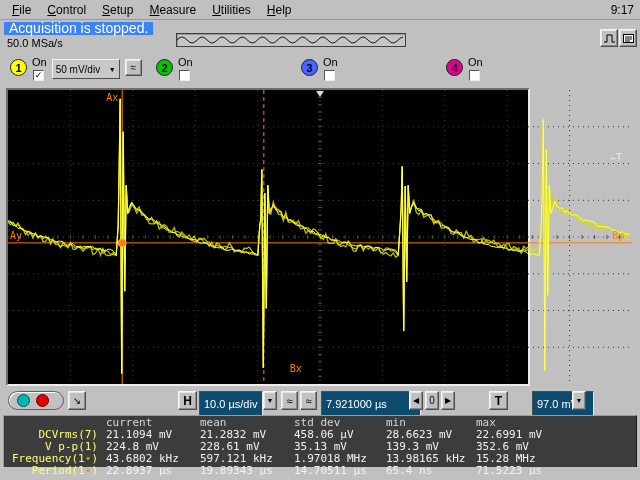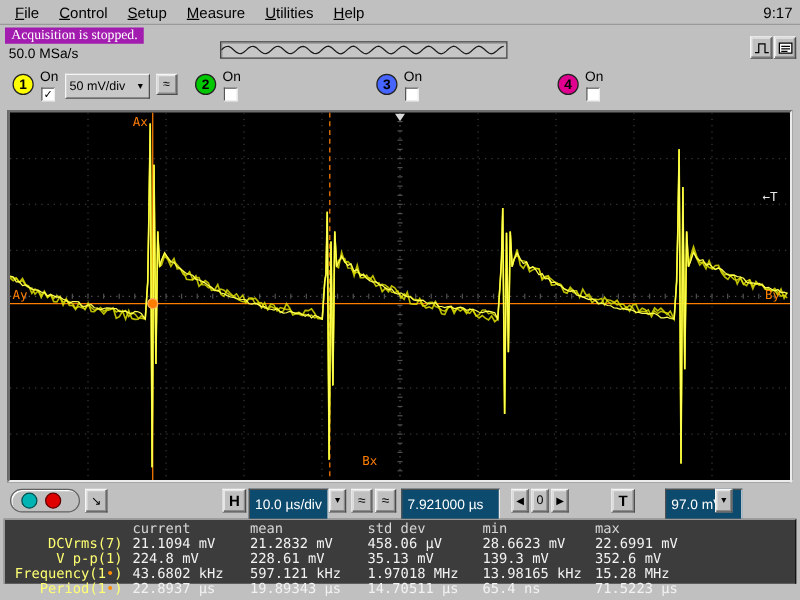--- a/index.html
+++ b/index.html
@@ -7,56 +7,56 @@
   body{background:#808080;}
   .screen{position:relative;width:640px;height:480px;background:#c0c0c0;font-family:"Liberation Sans",sans-serif;color:#000;overflow:hidden;}
 
   
   .menubar{position:absolute;left:0;top:0;width:640px;height:20px;display:flex;align-items:center;padding-left:4px;border-bottom:1px solid #9a9a9a;}
   .menu-item{display:inline-block;font-size:12px;padding:2px 8px;cursor:default;}
   .menu-item::first-letter{text-decoration:underline;}
   .clock{margin-left:auto;font-size:12px;padding-right:6px;}
 
   
-  .statusmsg{position:absolute;left:4px;top:22px;background:#a21caf;color:#fff;font-size:11px;line-height:13px;padding:0 5px;font-family:Liberation Serif, serif;}
+  .statusmsg{position:absolute;left:4px;top:22px;background:#3b82f6;color:#fff;font-size:14px;line-height:13px;padding:0 5px;}
   .samplerate{position:absolute;left:7px;top:37px;font-size:11px;}
   .preview{position:absolute;left:176px;top:33px;width:230px;height:14px;background:#c6c6c6;border:1px solid #404040;box-shadow:inset 1px 1px 0 #969696;}
   .preview svg{display:block;}
   .topbtn{position:absolute;top:29px;width:18px;height:18px;display:flex;align-items:center;justify-content:center;}
 
   button{background:#c0c0c0;border:1px solid;border-color:#f5f5f5 #4d4d4d #4d4d4d #f5f5f5;box-shadow:inset -1px -1px 0 #8a8a8a,inset 1px 1px 0 #e6e6e6;font-family:inherit;cursor:default;padding:0;color:#000;}
 
   
   .chan{position:absolute;top:56px;display:flex;gap:5px;align-items:flex-start;}
   .chnum{width:17px;height:17px;border-radius:50%;color:#000;font-size:11px;font-weight:bold;line-height:17px;text-align:center;margin-top:3px;border:1px solid #222;}
   .oncol{display:flex;flex-direction:column;}
   .onlabel{font-size:11px;line-height:12px;}
   .checkbox{width:11px;height:11px;background:#fff;border:1px solid;border-color:#555 #eee #eee #555;font-size:9px;line-height:9px;text-align:center;margin-top:2px;margin-left:1px;}
   .combo{width:68px;height:20px;margin-top:3px;background:#c8c8c8;border:1px solid;border-color:#f5f5f5 #4d4d4d #4d4d4d #f5f5f5;display:flex;align-items:center;font-size:10px;padding-left:3px;}
   .combo-arrow{margin-left:auto;font-size:7px;padding-right:3px;}
   .minibtn{width:17px;height:17px;margin-top:3px;font-size:10px;}
 
   
-  .scope{position:absolute;left:6px;top:88px;width:628px;height:298px;background:#000;border:2px solid;border-color:#6e6e6e #ececec #ececec #6e6e6e;}
+  .scope{position:absolute;left:6px;top:88px;width:524px;height:298px;background:#000;border:2px solid;border-color:#6e6e6e #ececec #ececec #6e6e6e;}
   .scope svg{display:block;}
 
   
   .botbar{position:absolute;left:0;top:389px;width:640px;height:25px;}
   .botbar>*{position:absolute;top:2px;height:19px;}
   .runstop{left:8px;width:56px;border-radius:10px;background:#c0c0c0;border:1px solid #606060;box-shadow:inset 1px 1px 0 #fff;display:flex;align-items:center;gap:6px;padding-left:8px;}
   .runbtn{width:13px;height:13px;border-radius:50%;background:#00b4b4;border:1px solid #004f4f;}
   .stopbtn{width:13px;height:13px;border-radius:50%;background:#df0000;border:1px solid #5f0000;}
   .markerbtn{left:68px;width:18px;font-size:10px;}
   .hbtn{left:178px;width:19px;font-weight:bold;font-size:12px;}
   .blackfield{background:#0c4a6e;color:#fff;font-size:11px;border:1px solid;border-color:#4f4f4f #e8e8e8 #e8e8e8 #4f4f4f;display:flex;align-items:center;padding:12px 4px;white-space:nowrap;}
   .tscale{left:199px;width:64px;}
   .tscaledrop{left:263px;width:14px;font-size:7px;}
   .sine1{left:281px;width:17px;font-size:11px;}
   .sine2{left:300px;width:17px;font-size:11px;}
-  .delay{left:321px;width:79px;}
+  .delay{left:321px;width:100px;}
   .dleft{left:409px;width:14px;font-size:8px;}
   .dzero{left:425px;width:14px;font-size:10px;}
   .dright{left:441px;width:14px;font-size:8px;}
   .tbtn{left:489px;width:19px;font-weight:bold;font-size:12px;}
   .tlevel{left:532px;width:62px;}
   .tleveldrop{left:572px;width:14px;font-size:7px;}
 
   
   .meas{position:absolute;left:3px;top:415px;width:634px;height:52px;background:#3c3c3c;border-top:1px solid #9a9a9a;border-left:1px solid #9a9a9a;border-right:1px solid #151515;font-family:"DejaVu Sans Mono",monospace;font-size:11px;padding-top:1px;}
   .mheadrow,.mrow{display:grid;grid-template-columns:102px 94px 94px 92px 90px 90px;line-height:12px;}

